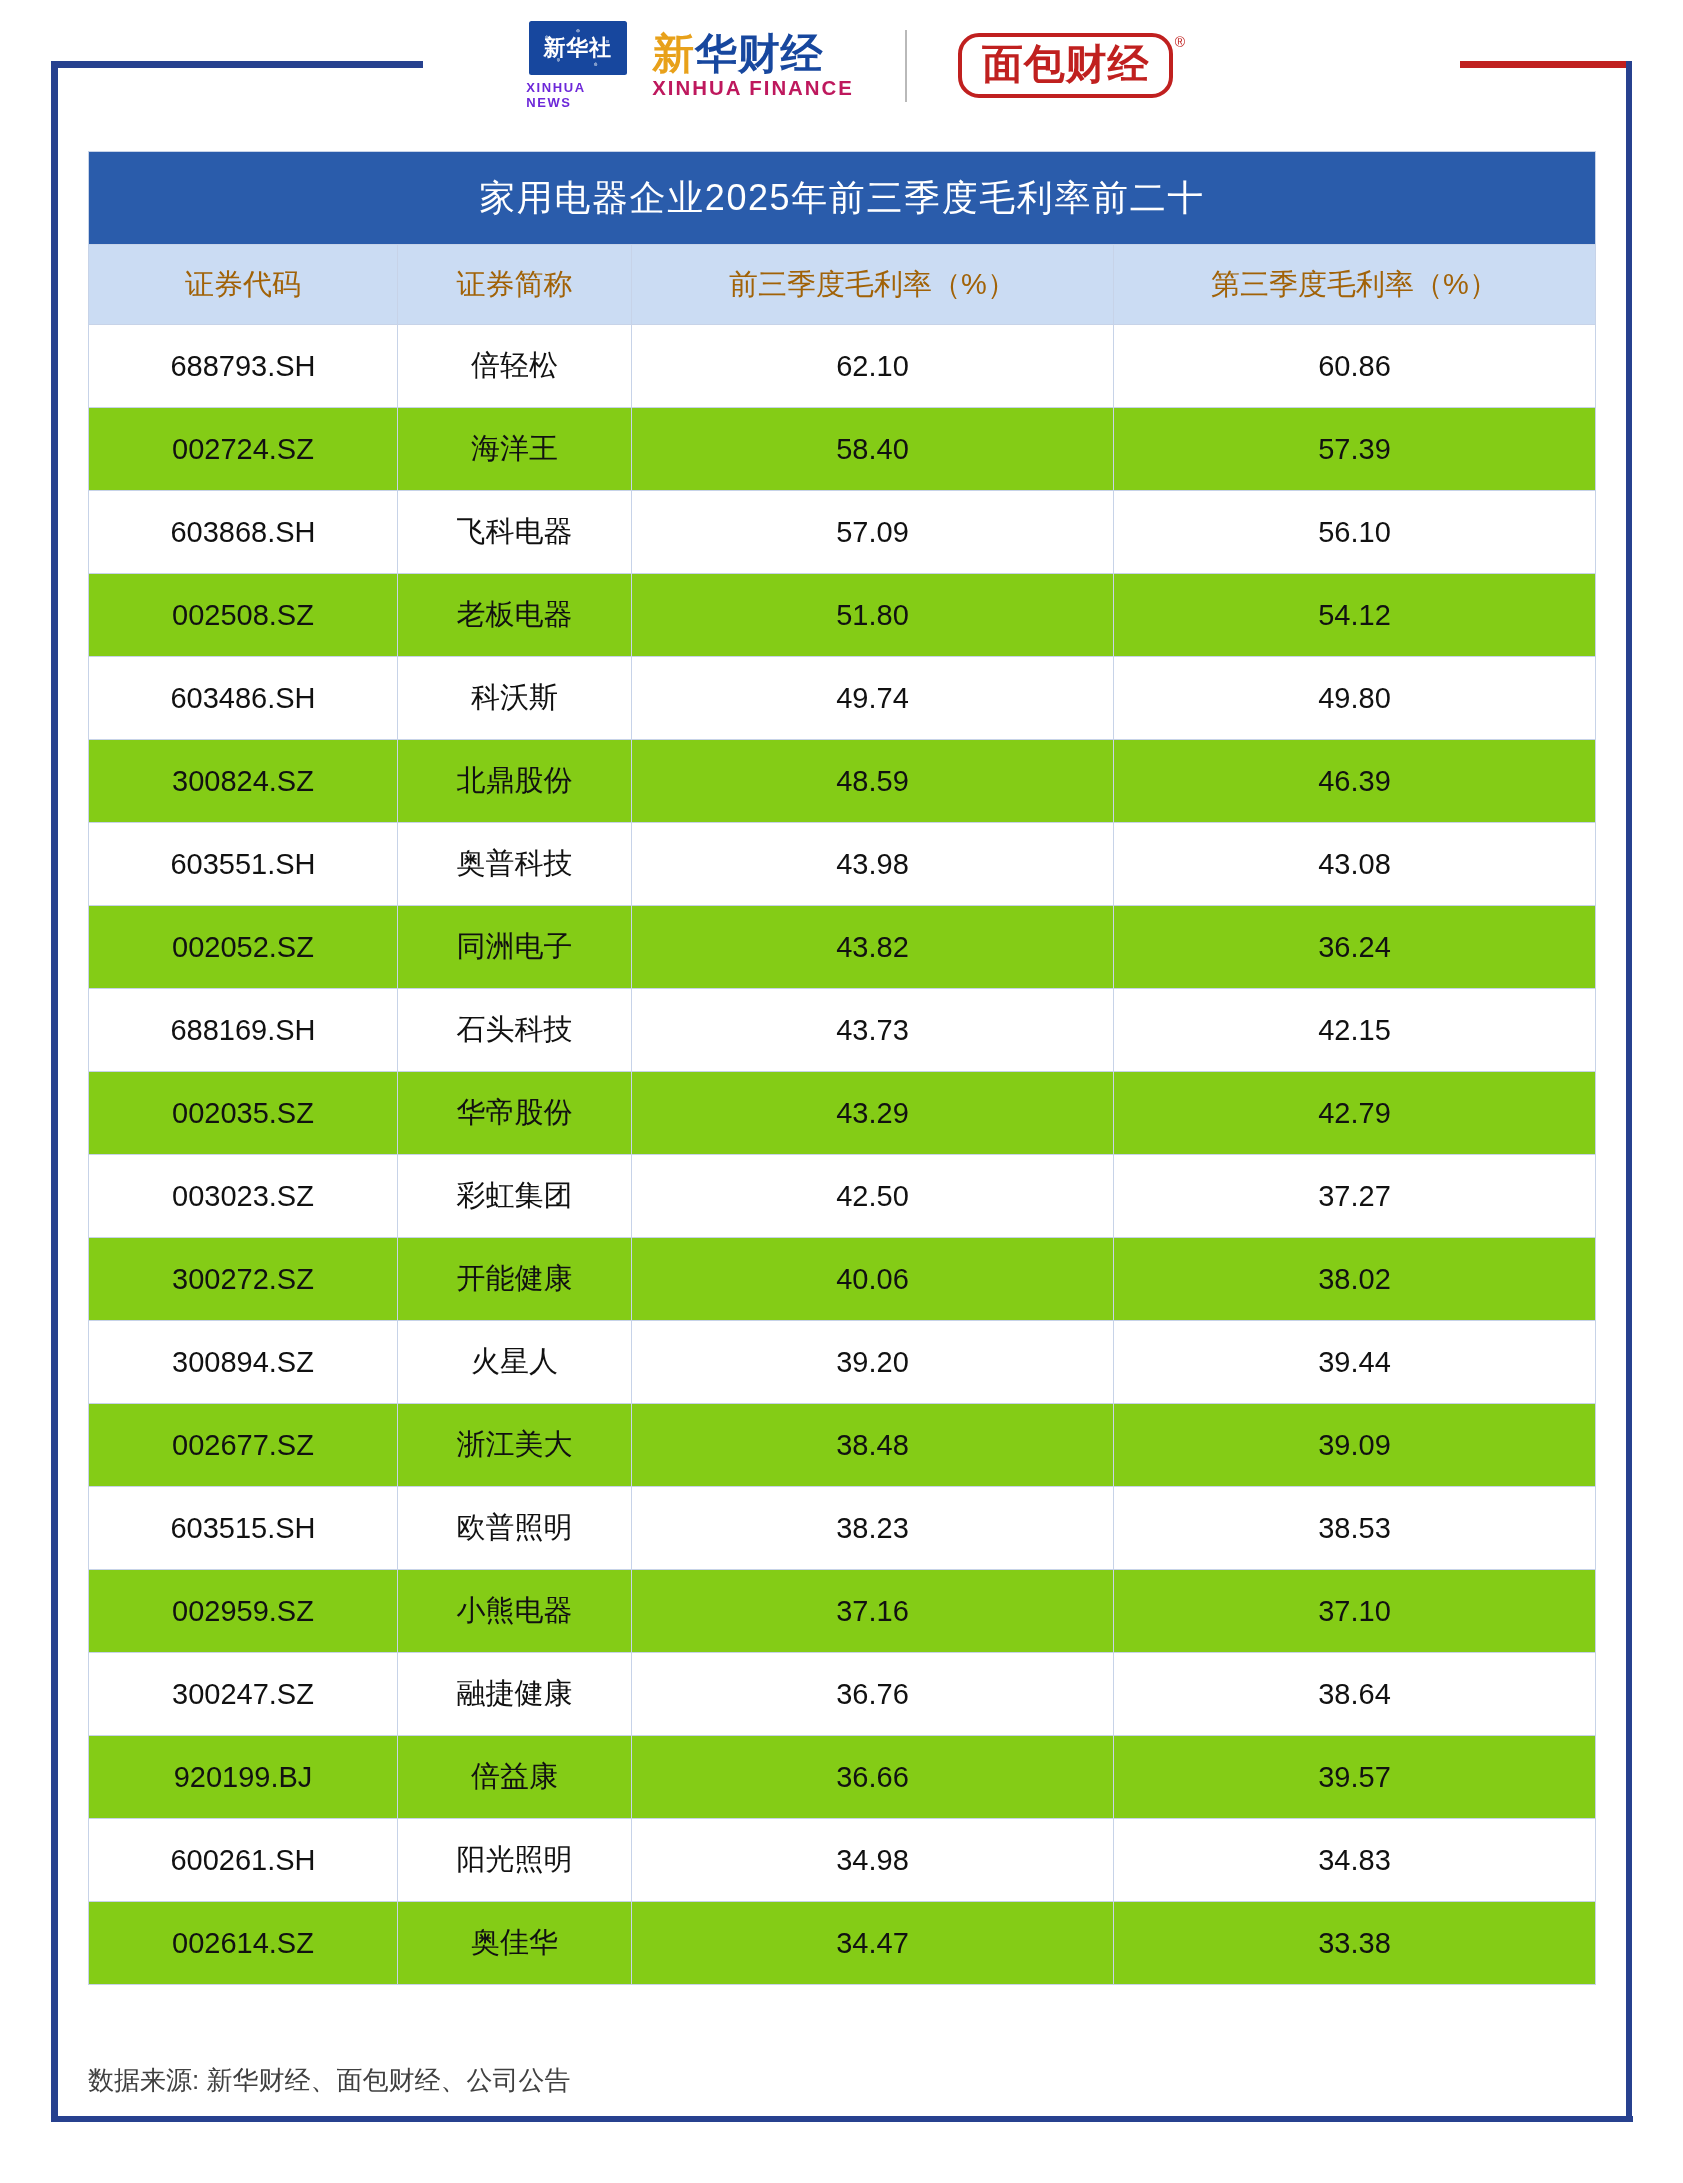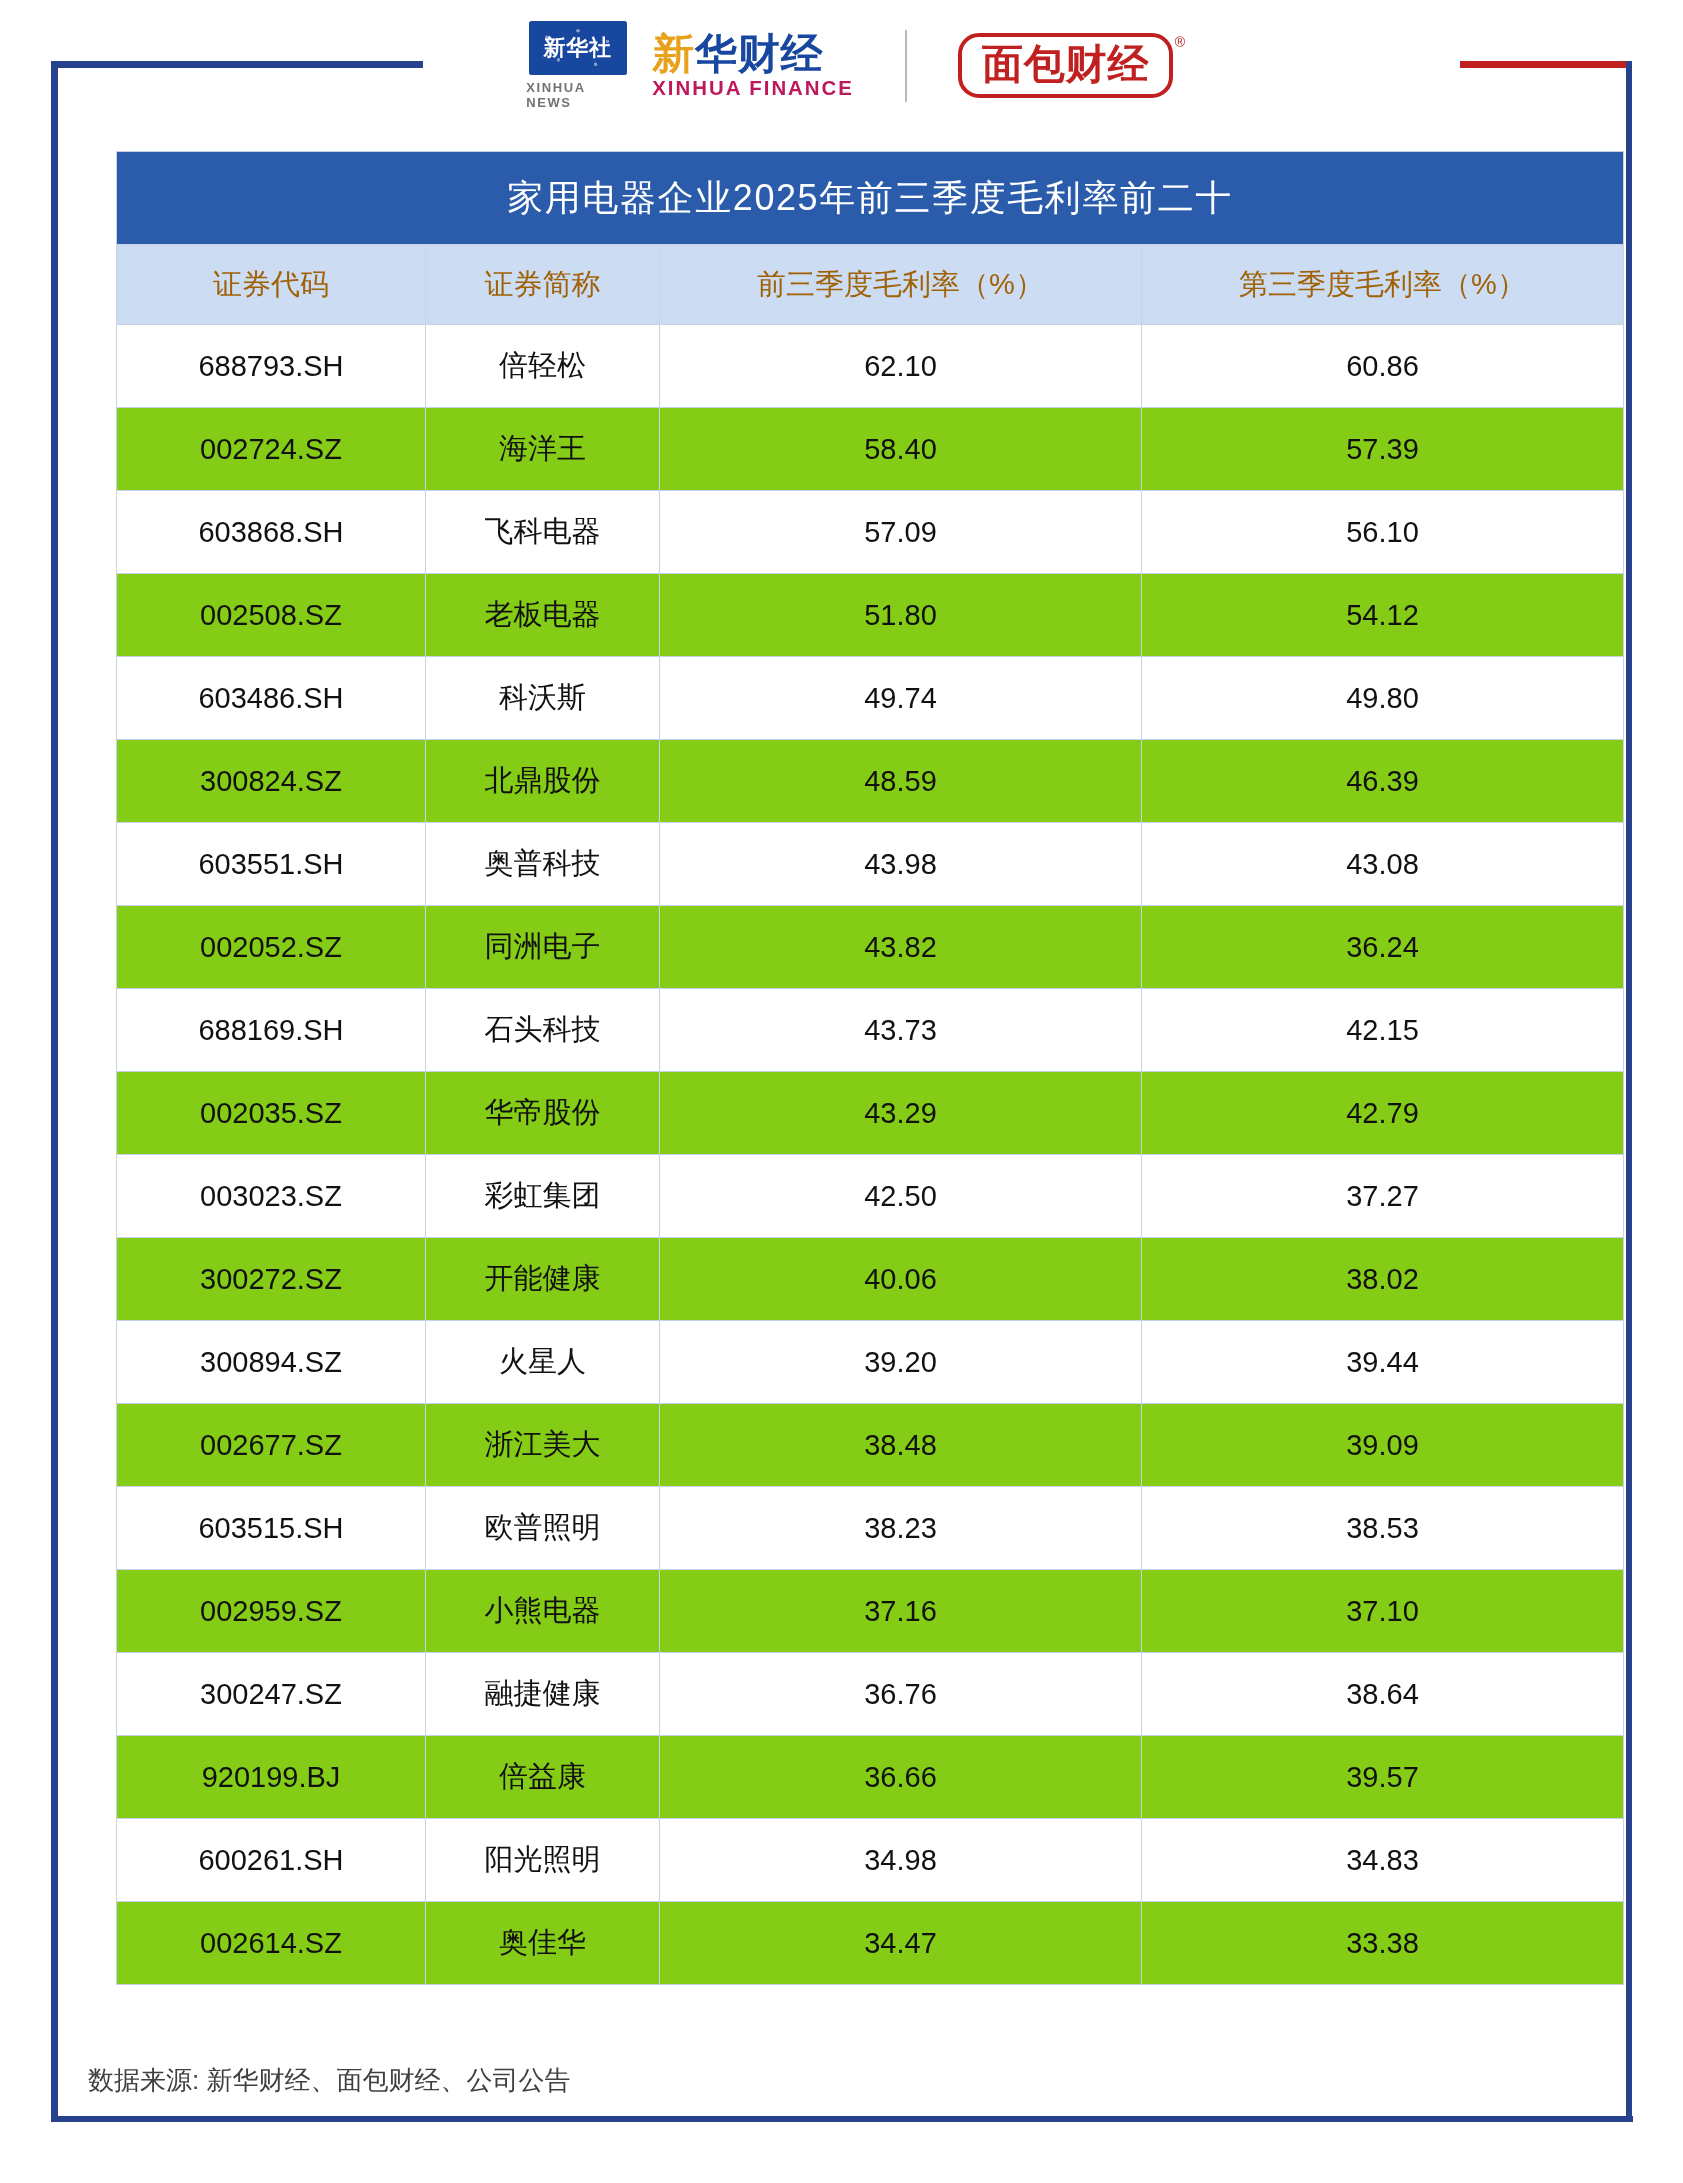--- a/index.html
+++ b/index.html
@@ -107,21 +107,21 @@
     background:
       radial-gradient(circle at 18% 30%, #ffffff 1.6px, transparent 2px),
       radial-gradient(circle at 50% 18%, #ffffff 1.6px, transparent 2px),
       radial-gradient(circle at 80% 38%, #ffffff 1.6px, transparent 2px),
       radial-gradient(circle at 30% 72%, #ffffff 1.6px, transparent 2px),
       radial-gradient(circle at 68% 80%, #ffffff 1.6px, transparent 2px);
   }
   .xh-badge span { position: relative; z-index: 2; }
   .xh-sub {
     font-size: 13px;
-    color: #737373;
+    color: #6d28d9;
     letter-spacing: 1.6px;
     margin-top: 4.1px;
     font-weight: bold;
   }
   .xf-logo {
     display: flex;
     flex-direction: column;
     align-items: flex-start;
   }
   .xf-cn {
@@ -221,21 +221,21 @@
     width: 1683px;
     text-align: center;
     font-size: 114px;
     font-weight: bold;
     color: #cfe0f6;
     letter-spacing: 28px;
     pointer-events: none;
     z-index: 0;
     opacity: 0.85;
   }
-  .table-wrap { z-index: 1; margin-left: 28px; }
+  .table-wrap { z-index: 1; }
 
   .source {
     position: absolute;
     left: 88px;
     top: 2063px;
     font-size: 26px;
     color: #404040;
   }
 </style>
 </head>

